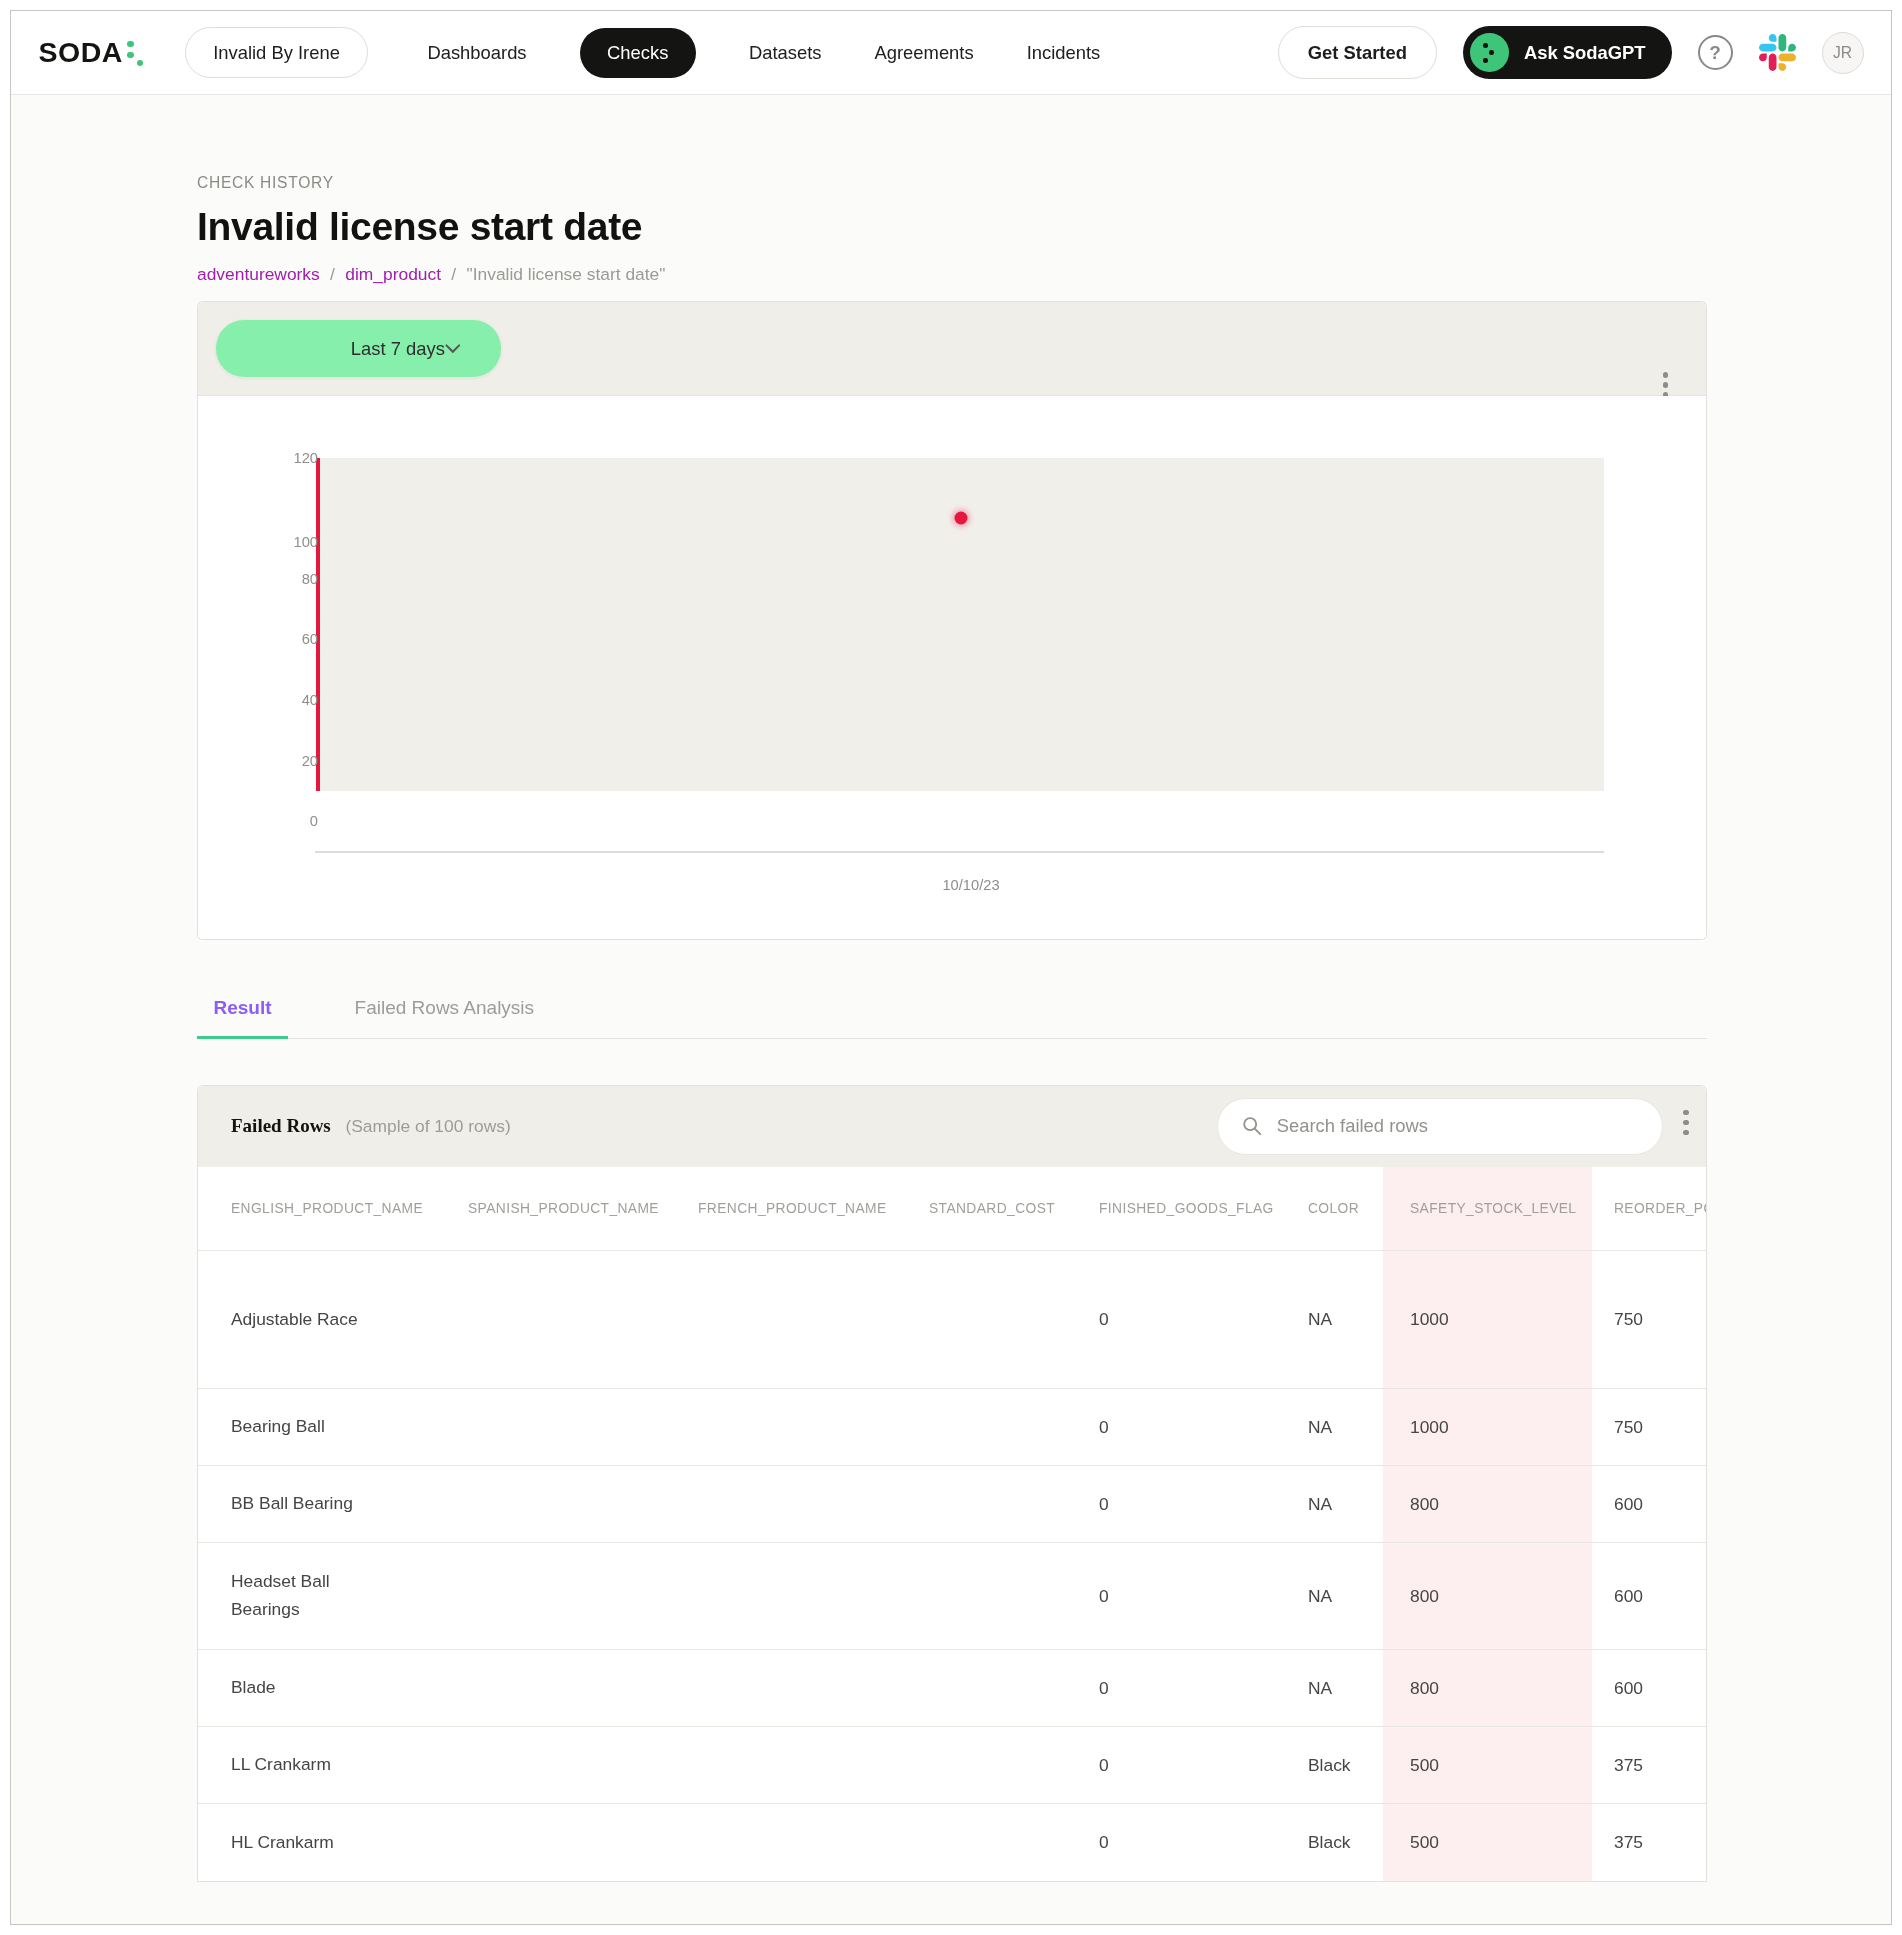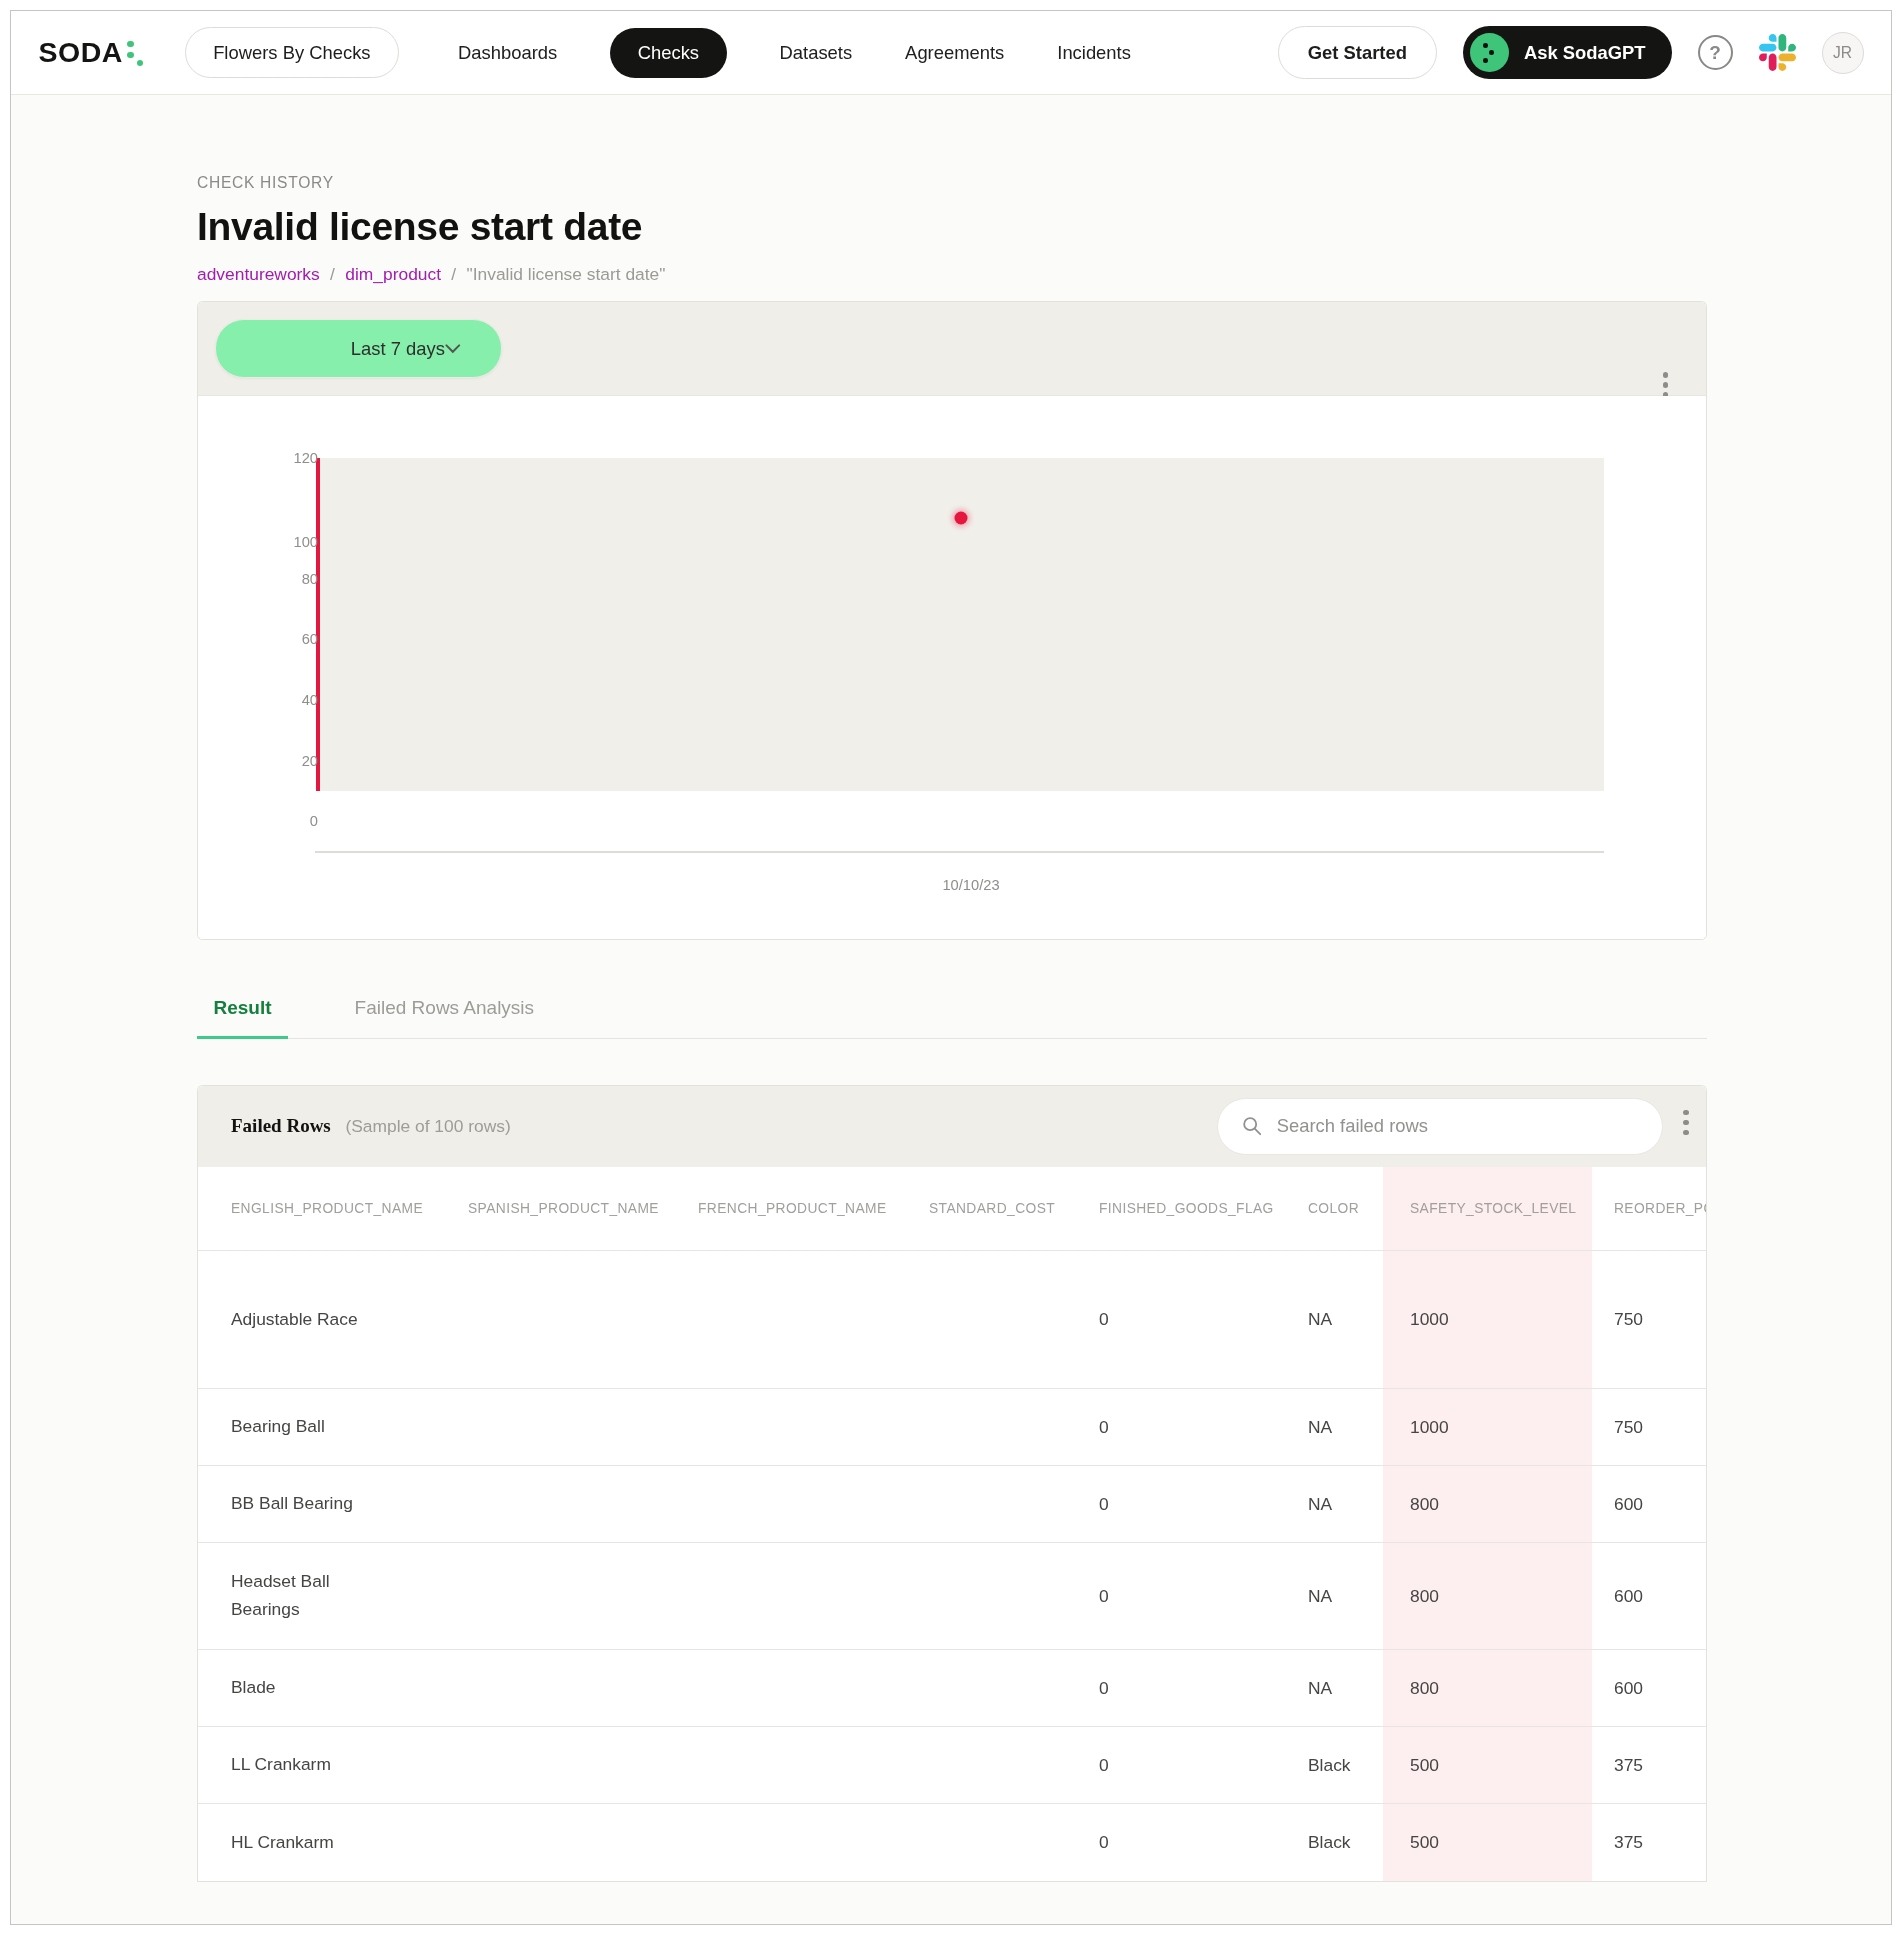--- a/index.html
+++ b/index.html
@@ -68,21 +68,21 @@
   .vline { position:absolute; left:118px; width:3.7px; background:#e5173f; }
   .axis-line { position:absolute; left:117px; top:455px; width:1289px; height:1.8px; background:#dedcd7; }
   .dot { position:absolute; width:13px; height:13px; border-radius:50%; background:#e5173f;
     box-shadow:0 0 5.5px 2.8px rgba(229,23,63,.28); transform:translate(-50%,-50%); cursor:pointer; }
   .xlabel { position:absolute; top:481px; transform:translateX(-50%); font-size:14.7px; color:#8f8e8a; }
 
   
   .tabs { margin-top:57px; display:flex; gap:50px; border-bottom:0.9px solid #e5e3de; width:1510px; }
   .tab { font-size:19px; color:#9d9c98; padding:0 16.5px 16.5px; border-bottom:3.7px solid transparent;
     margin-bottom:-0.9px; cursor:pointer; }
-  .tab.active { color:#15803d; font-weight:700; border-bottom-color:#3fc98b; }
+  .tab.active { color:#8b5cf6; font-weight:700; border-bottom-color:#3fc98b; }
 
   
   .failed-card { margin-top:46px; width:1510px; border:0.9px solid #e3e1dc; border-radius:5.5px 5.5px 0 0;
     background:#fff; }
   .failed-header { position:relative; height:81px; background:#f0eee9; border-radius:5.5px 5.5px 0 0;
     display:flex; align-items:center; padding:0 33px; }
   .failed-title { font-size:19px; font-weight:700; color:#121210;font-family:Liberation Serif, serif; }
   .failed-sub { font-size:17.4px; color:#9d9c98; margin-left:14.7px; }
   .search-pill { position:absolute; left:1019px; top:12px; width:446px; height:57px; border-radius:28.5px;
     background:#fff; border:0.9px solid #e9e7e2; display:flex; align-items:center; gap:14.7px; padding:0 24px; }
@@ -111,21 +111,21 @@
   <div class="nav">
     <div class="logo">
       <span class="logo-text">SODA</span>
       <span class="logo-dots">
           <i></i>
           <i></i>
           <i></i>
         </span>
     </div>
     <div class="pill org-pill">
-      <span>Flowers By Checks</span>
+      <span>Invalid By Irene</span>
     </div>
     <div class="nav-links">
         <div class="nav-item">Dashboards</div>
         <div class="nav-item active">Checks</div>
         <div class="nav-item">Datasets</div>
         <div class="nav-item">Agreements</div>
         <div class="nav-item">Incidents</div>
       </div>
     <div class="nav-right">
       <div class="pill get-started">

